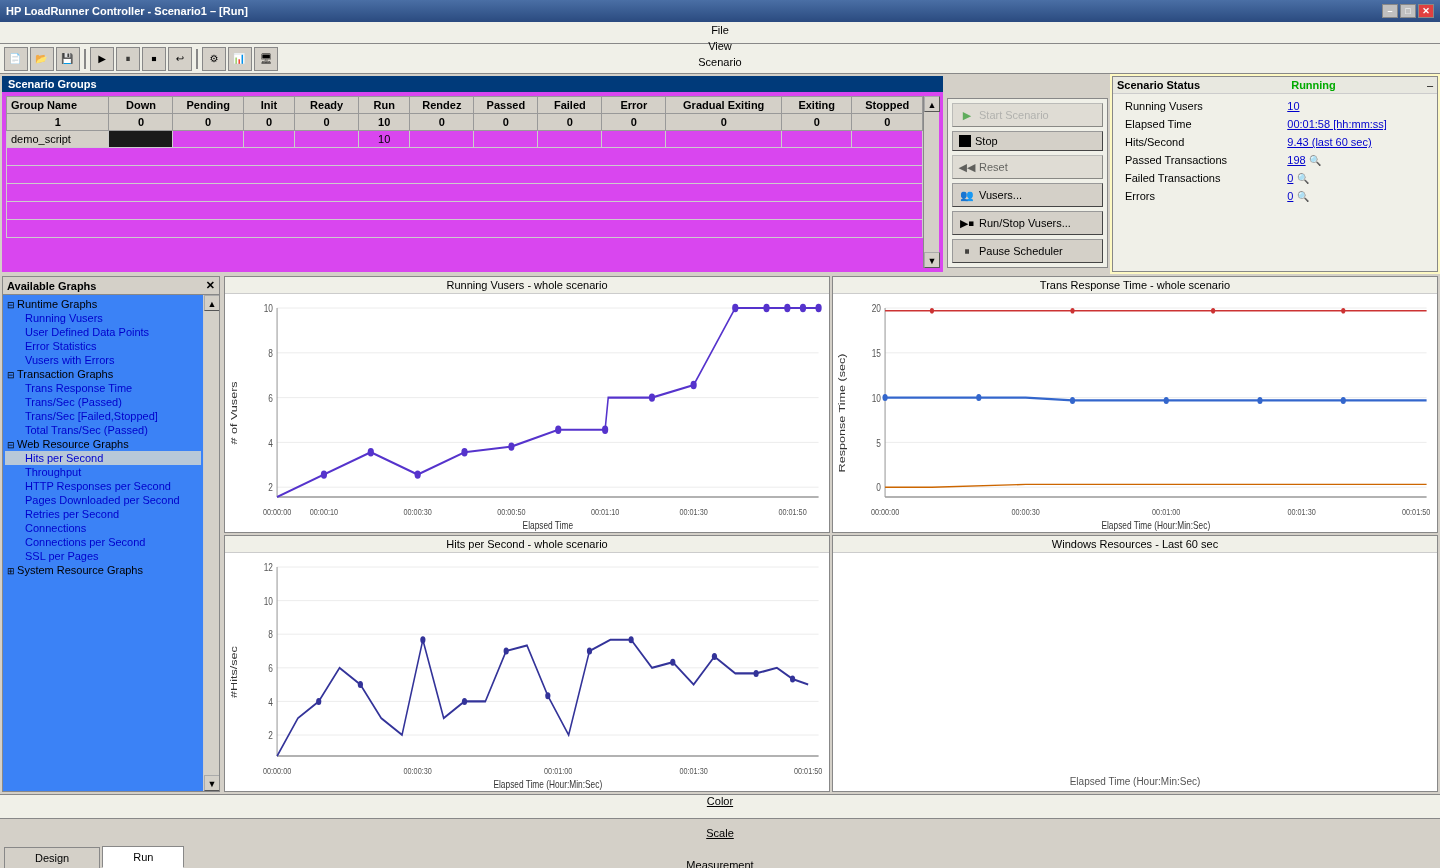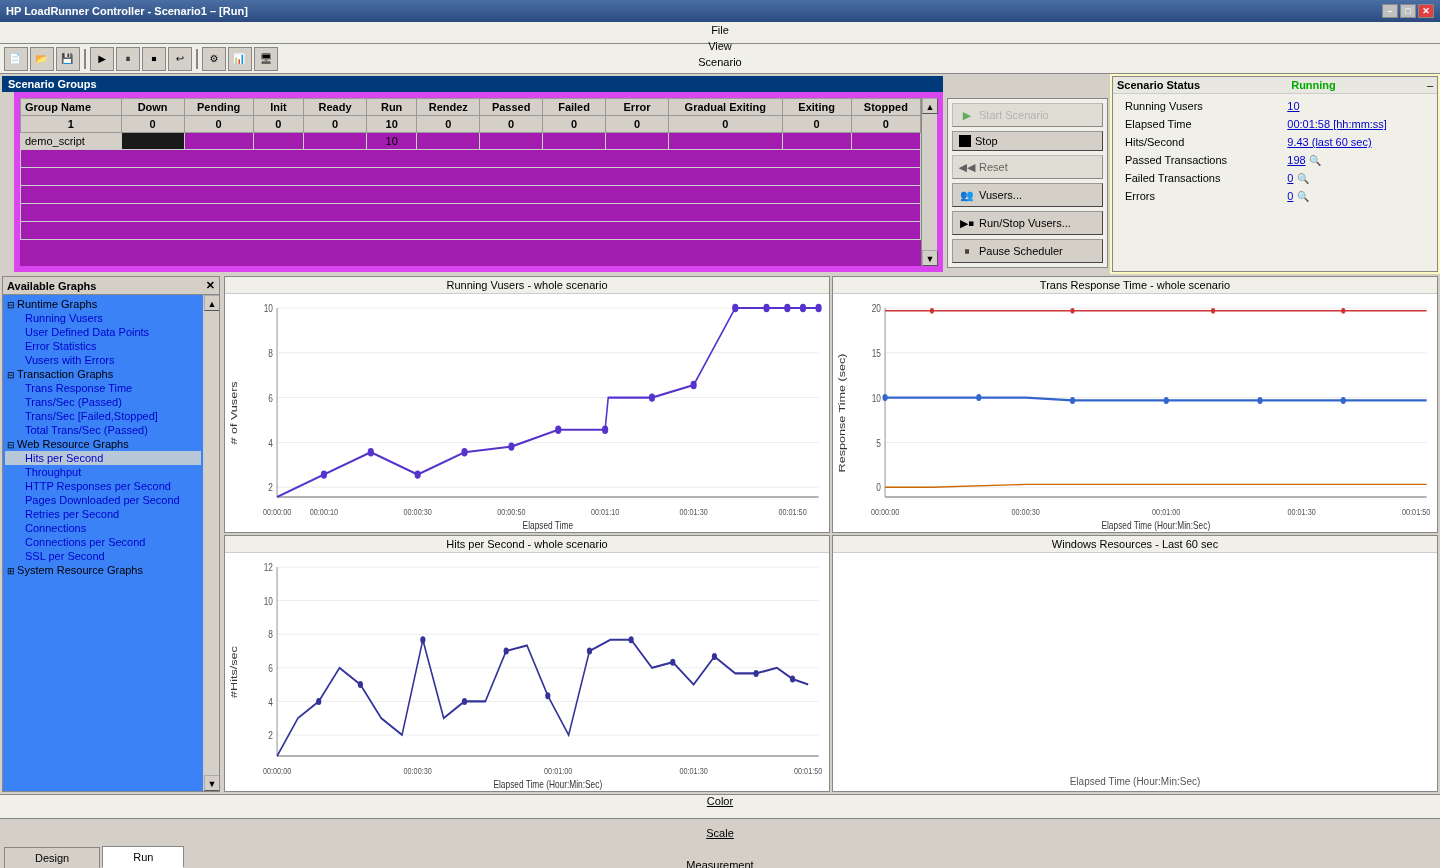--- a/index.html
+++ b/index.html
@@ -96,21 +96,21 @@
   <div class="tool-btn">📊</div>
   <div class="tool-btn">🖥</div>
 </div>
 
 <div class="main-content">
 
   <div class="upper-area" style="height: 200px; flex-shrink: 0;">
 
     <div style="flex:1; background:#d4d0c8; padding: 2px; display:flex; flex-direction:column;">
       <div style="background:#003a7a; color:white; padding:2px 6px; font-weight:bold; font-size:11px;">Scenario Groups</div>
-      <div style="display:flex; flex:1; border: 6px solid #d946ef; background:#a21caf;margin-left:12px;">
+      <div style="display:flex; flex:1; border: 4px solid #d946ef; background:#d946ef;">
         <div style="flex:1; overflow:hidden;">
           <table style="width:100%; border-collapse:collapse; font-size:11px;">
             <thead>
               <tr style="background:#d4d0c8;">
                 <th style="border:1px solid #999; padding:2px 4px; min-width:80px; text-align:left;">Group Name</th>
                 <th style="border:1px solid #999; padding:2px 4px; min-width:50px;">Down</th>
                 <th style="border:1px solid #999; padding:2px 4px; min-width:55px;">Pending</th>
                 <th style="border:1px solid #999; padding:2px 4px; min-width:40px;">Init</th>
                 <th style="border:1px solid #999; padding:2px 4px; min-width:50px;">Ready</th>
                 <th style="border:1px solid #999; padding:2px 4px; min-width:40px;">Run</th>
@@ -282,21 +282,21 @@
           <div class="graph-item">Total Trans/Sec (Passed)</div>
 
           <div class="graph-category expanded">Web Resource Graphs</div>
           <div class="graph-item active">Hits per Second</div>
           <div class="graph-item">Throughput</div>
           <div class="graph-item">HTTP Responses per Second</div>
           <div class="graph-item">Pages Downloaded per Second</div>
           <div class="graph-item">Retries per Second</div>
           <div class="graph-item">Connections</div>
           <div class="graph-item">Connections per Second</div>
-          <div class="graph-item">SSL per Second</div>
+          <div class="graph-item">SSL per Pages</div>
 
           <div class="graph-category collapsed">System Resource Graphs</div>
         </div>
 
         <div style="width:16px; background:#d4d0c8; border-left:1px solid #ccc; display:flex; flex-direction:column;">
           <div style="width:16px; height:16px; background:#d4d0c8; border:1px outset #aaa; font-size:9px; text-align:center; cursor:pointer; line-height:16px;">▲</div>
           <div style="flex:1; background:#d4d0c8;"></div>
           <div style="width:16px; height:16px; background:#d4d0c8; border:1px outset #aaa; font-size:9px; text-align:center; cursor:pointer; line-height:16px;">▼</div>
         </div>
       </div>

